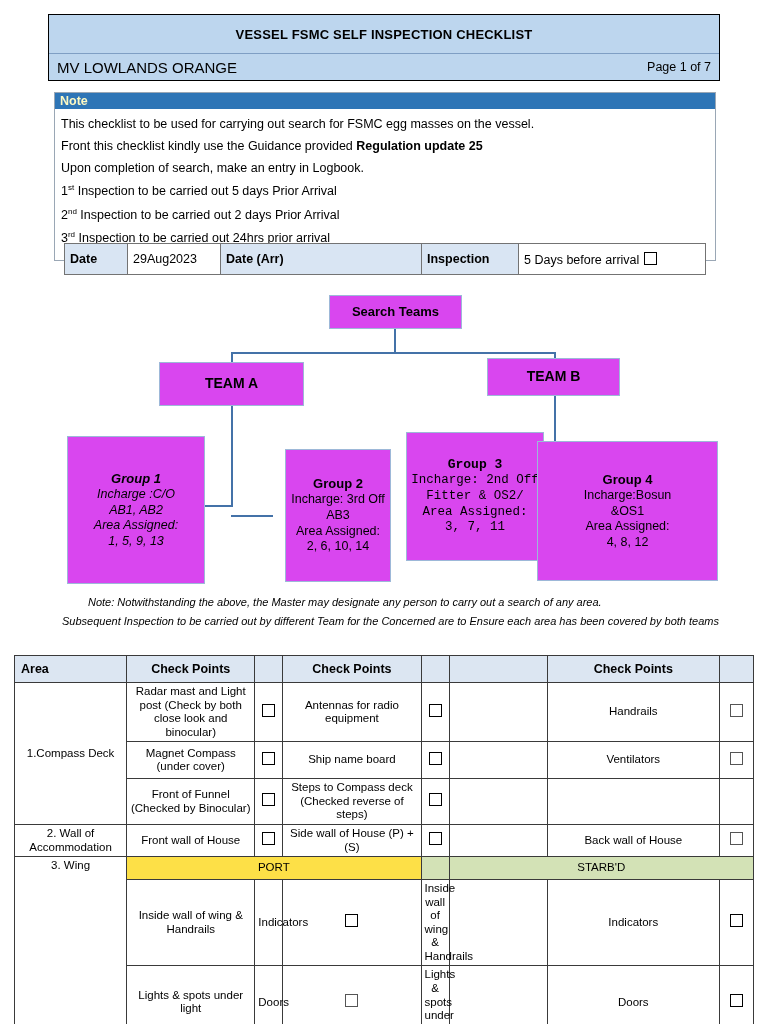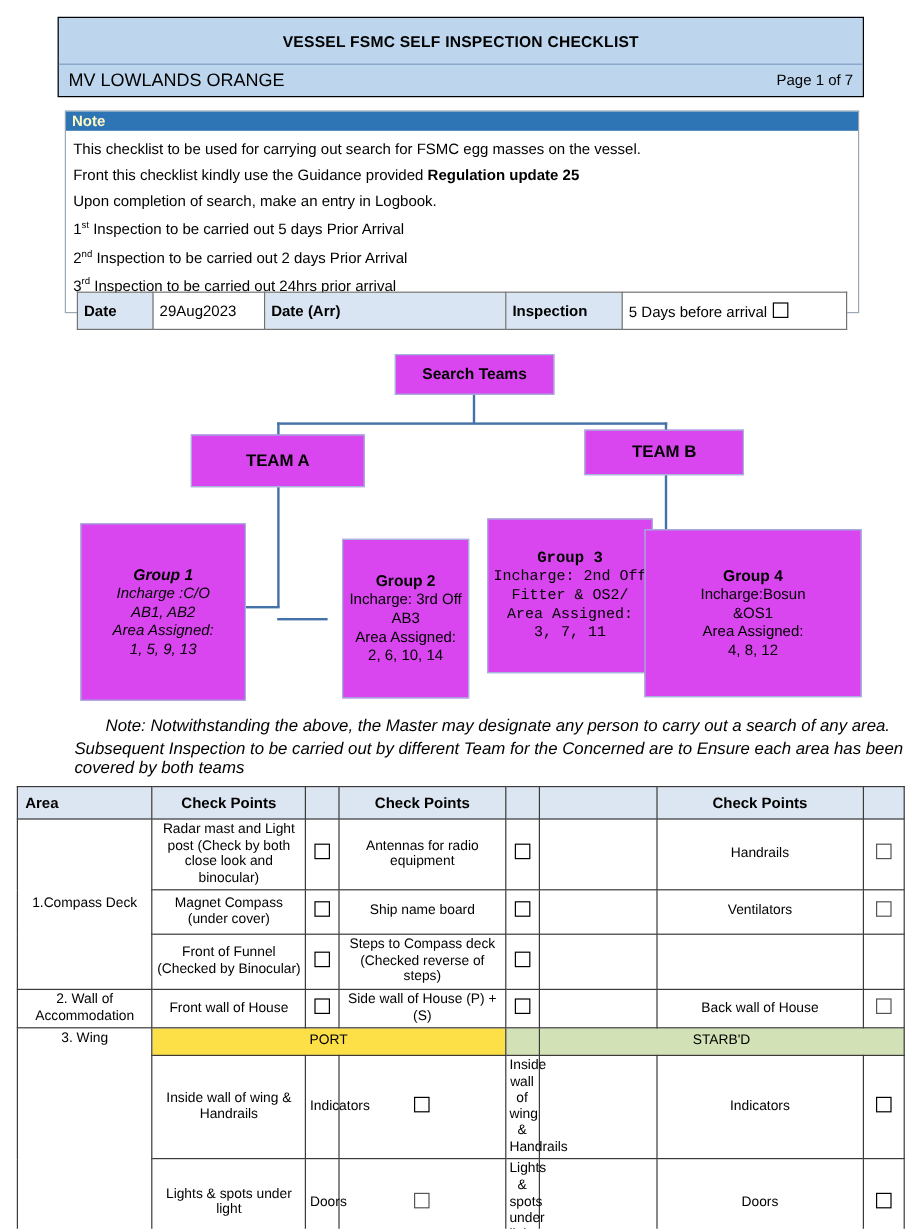--- a/index.html
+++ b/index.html
@@ -37,21 +37,21 @@
 
   #b-search{left:329px;top:9px;width:133px;height:34px;}
   #b-teamA{left:159px;top:76px;width:145px;height:44px;}
   #b-teamB{left:487px;top:72px;width:133px;height:38px;}
   #b-g1{left:67px;top:150px;width:138px;height:148px;font-style:italic;}
   #b-g2{left:265px;top:163px;width:106px;height:133px;margin-left:20px;}
   #b-g3{left:406px;top:146px;width:138px;height:129px;font-family:Liberation Mono, monospace;}
   #b-g4{left:537px;top:155px;width:181px;height:140px;}
 
   
-  .fn{position:absolute;font-style:italic;font-size:14px;color:#000;}
+  .fn{position:absolute;font-style:italic;font-size:11px;color:#000;}
   #fn1{left:88px;top:596px;}
   #fn2{left:62px;top:615px;}
 
   
   #chk{position:absolute;left:14px;top:655px;width:740px;border-collapse:collapse;table-layout:fixed;}
   #chk td,#chk th{border:1px solid #3a3a3a;font-size:11.5px;text-align:center;vertical-align:middle;padding:2px 3px;line-height:1.18;font-weight:normal;}
   #chk th{background:#dce6f2;font-weight:bold;font-size:12.5px;height:22px;}
   #chk th.left{text-align:left;padding-left:6px;}
   .chkbox{display:inline-block;width:11px;height:11px;border:1.4px solid #000;background:#fff;}
   .chkbox.thin{border-width:1px;border-color:#555;}

